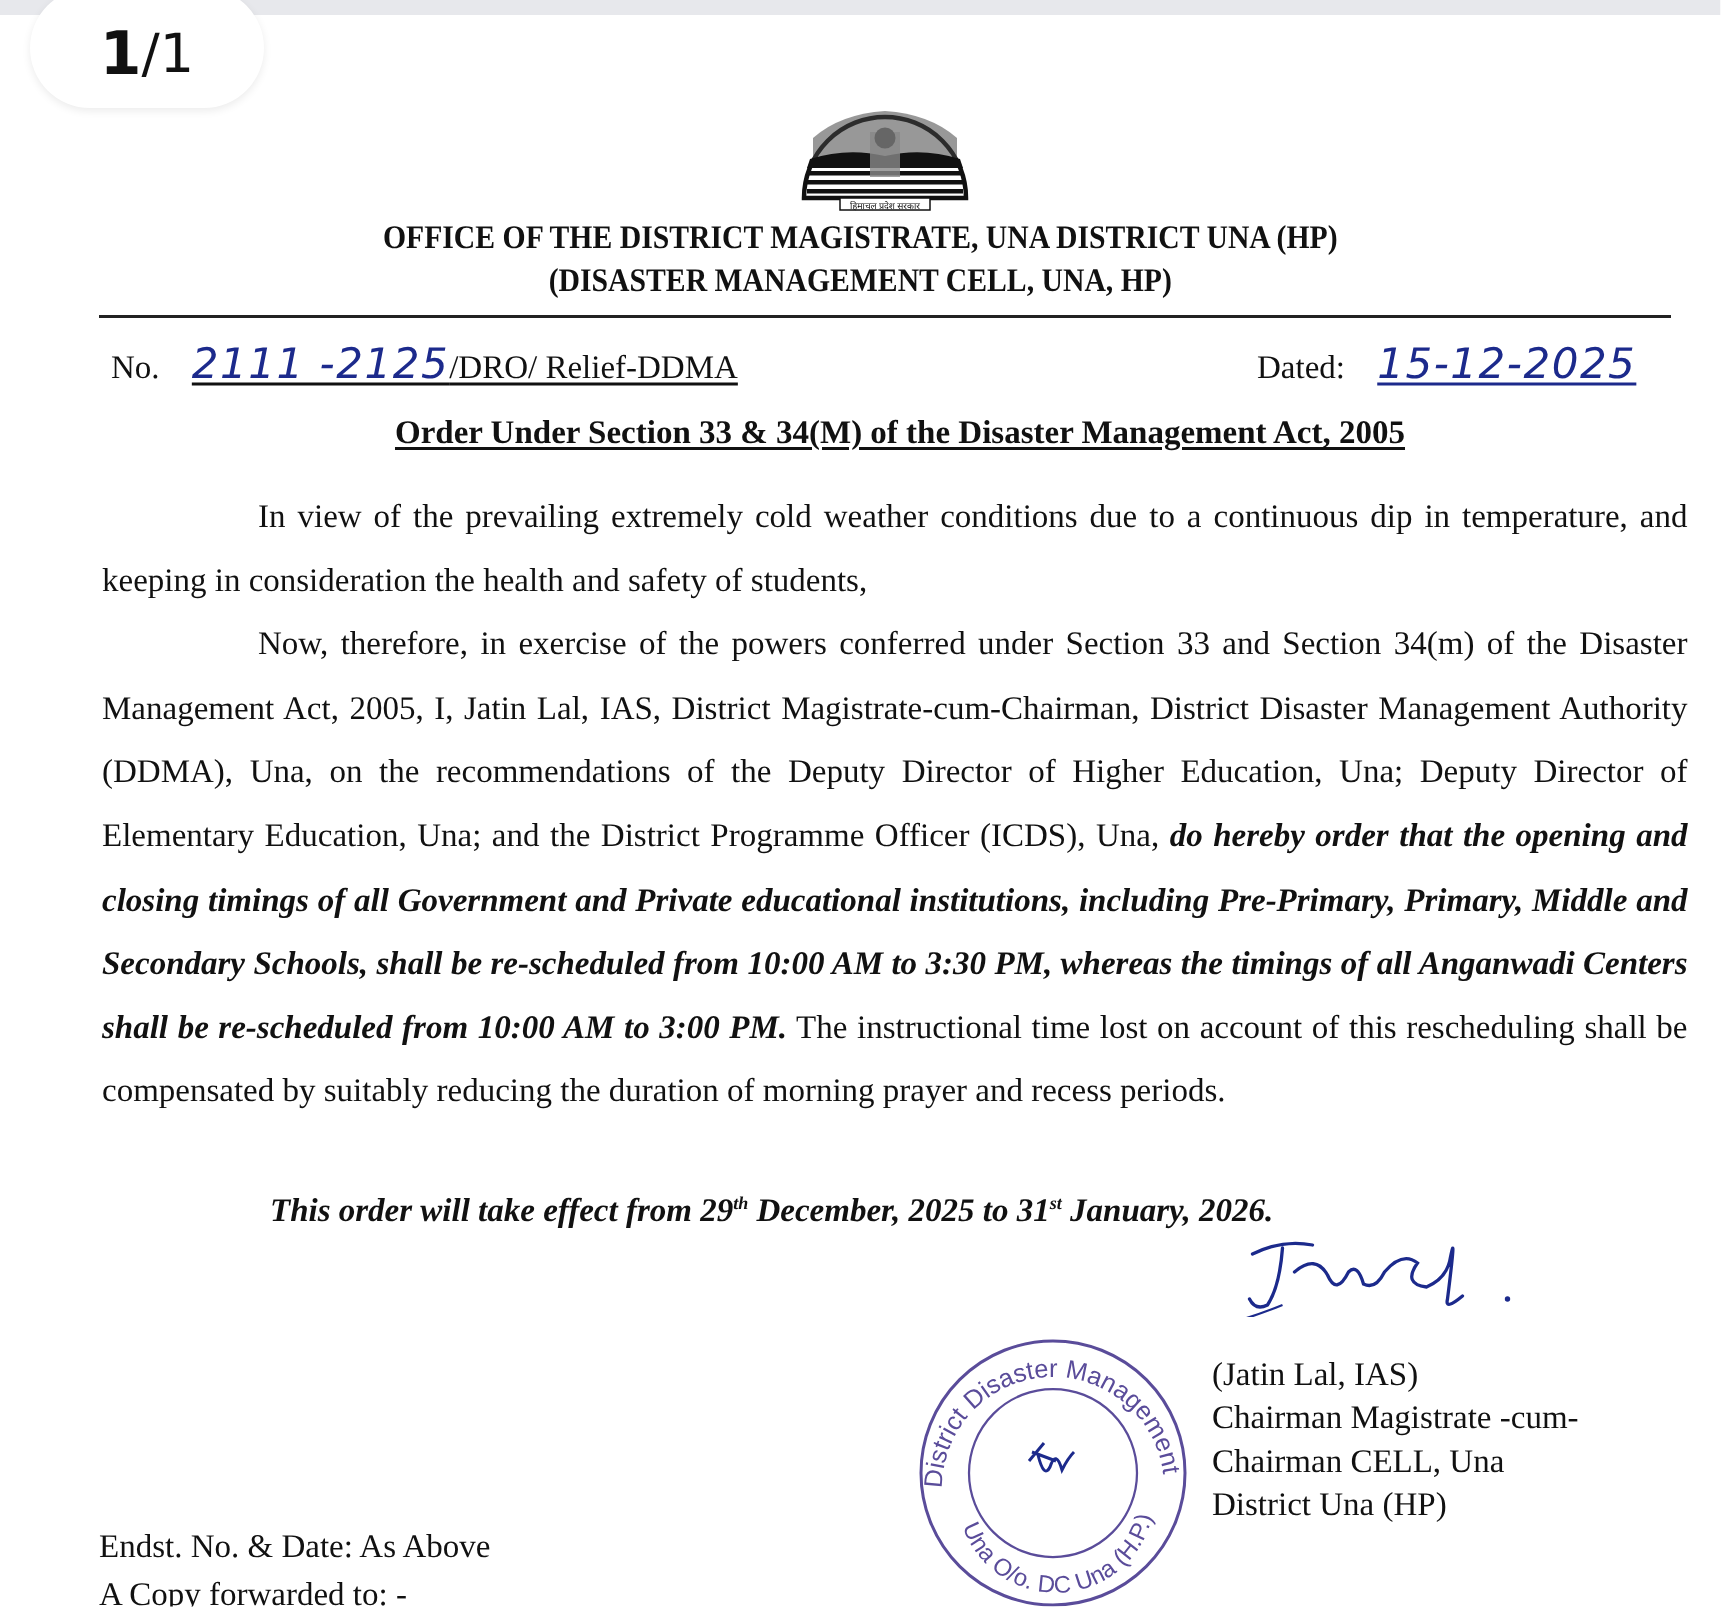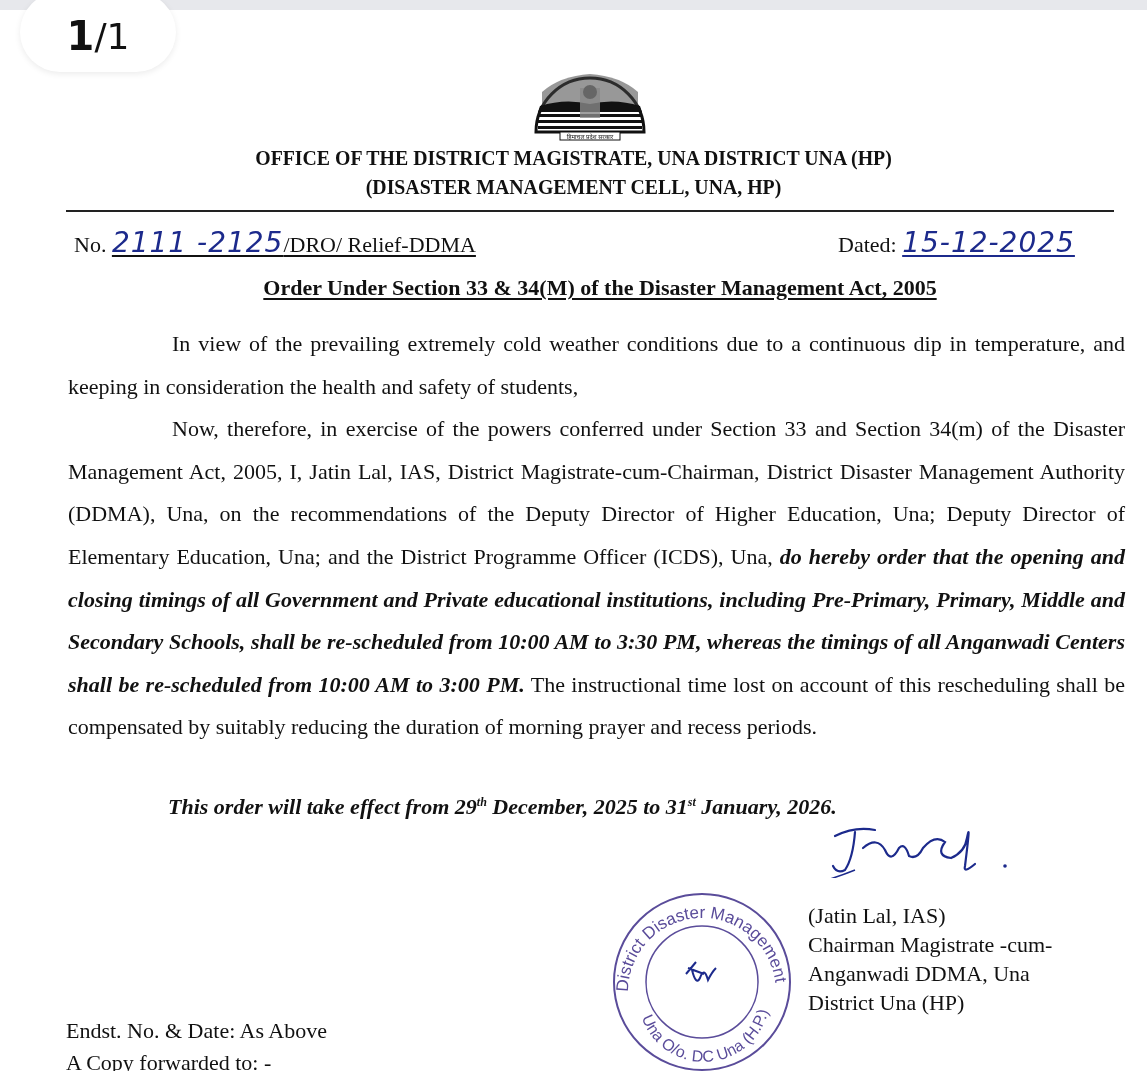--- a/index.html
+++ b/index.html
@@ -42,39 +42,40 @@
 
     .refline {
       position: absolute; top: 226px; font-size: 22px;
     }
     .ref-no { left: 74px; }
     .ref-date { left: 838px; }
     .hand {
       font-family: "DejaVu Sans", sans-serif; color: #1c2a8c;
       font-size: 28px; font-style: italic; font-weight: normal;
       letter-spacing: 1px;
+      margin-left: 16px;
     }
     .ul { text-decoration: underline; text-underline-offset: 3px; }
 
     .order-title {
       position: absolute; left: 0; width: 1200px; top: 275px; text-align: center;
       font-weight: bold; font-size: 22px; text-decoration: underline;
       text-underline-offset: 3px;
     }
 
     .body-text {
       position: absolute; left: 68px; top: 323px; width: 1057px;
       font-size: 22px; line-height: 42.6px; text-align: justify;
     }
     .body-text p { margin: 0; font-family: Liberation Serif, serif; }
     .indent { text-indent: 104px; }
     .bi { font-weight: bold; font-style: italic; }
 
     .effect {
-      position: absolute; left: 168px; top: 794px;
+      position: absolute; left: 180px; top: 794px;
       font-size: 22px; font-weight: bold; font-style: italic;
     }
     .effect sup { font-size: 12px; }
 
     .signature {
       position: absolute; left: 815px; top: 808px; width: 220px; height: 70px;
     }
     .stamp {
       position: absolute; left: 600px; top: 882px; width: 200px; height: 190px;
     }
@@ -154,20 +155,20 @@
   <circle cx="102" cy="100" r="88" fill="none" stroke="#5a4c9a" stroke-width="2"></circle>
   <circle cx="102" cy="100" r="56" fill="none" stroke="#5a4c9a" stroke-width="1.5"></circle>
   <text font-size="17" fill="#5a4c9a" font-family="Liberation Sans, sans-serif"><textPath href="#arcTop">District Disaster Management Authority</textPath></text>
   <text font-size="16" fill="#5a4c9a" font-family="Liberation Sans, sans-serif"><textPath href="#arcBot" startOffset="6">Una O/o. DC Una (H.P.)</textPath></text>
   <path d="M86 92 L96 80 M88 86 L104 92 M92 88 Q96 104 100 96 Q104 84 108 98 Q112 90 116 86" fill="none" stroke="#1c2a8c" stroke-width="2"></path>
 </svg>
 
 <div class="signatory">
   <div>(Jatin Lal, IAS)</div>
   <div>Chairman Magistrate -cum-</div>
-  <div>Anganwadi DDMA, Una</div>
+  <div>Chairman CELL, Una</div>
   <div>District Una (HP)</div>
 </div>
 
 <div class="endst">
   <div>Endst. No. &amp; Date: As Above</div>
   <div>A Copy forwarded to: -</div>
 </div>
 
 </body></html>

